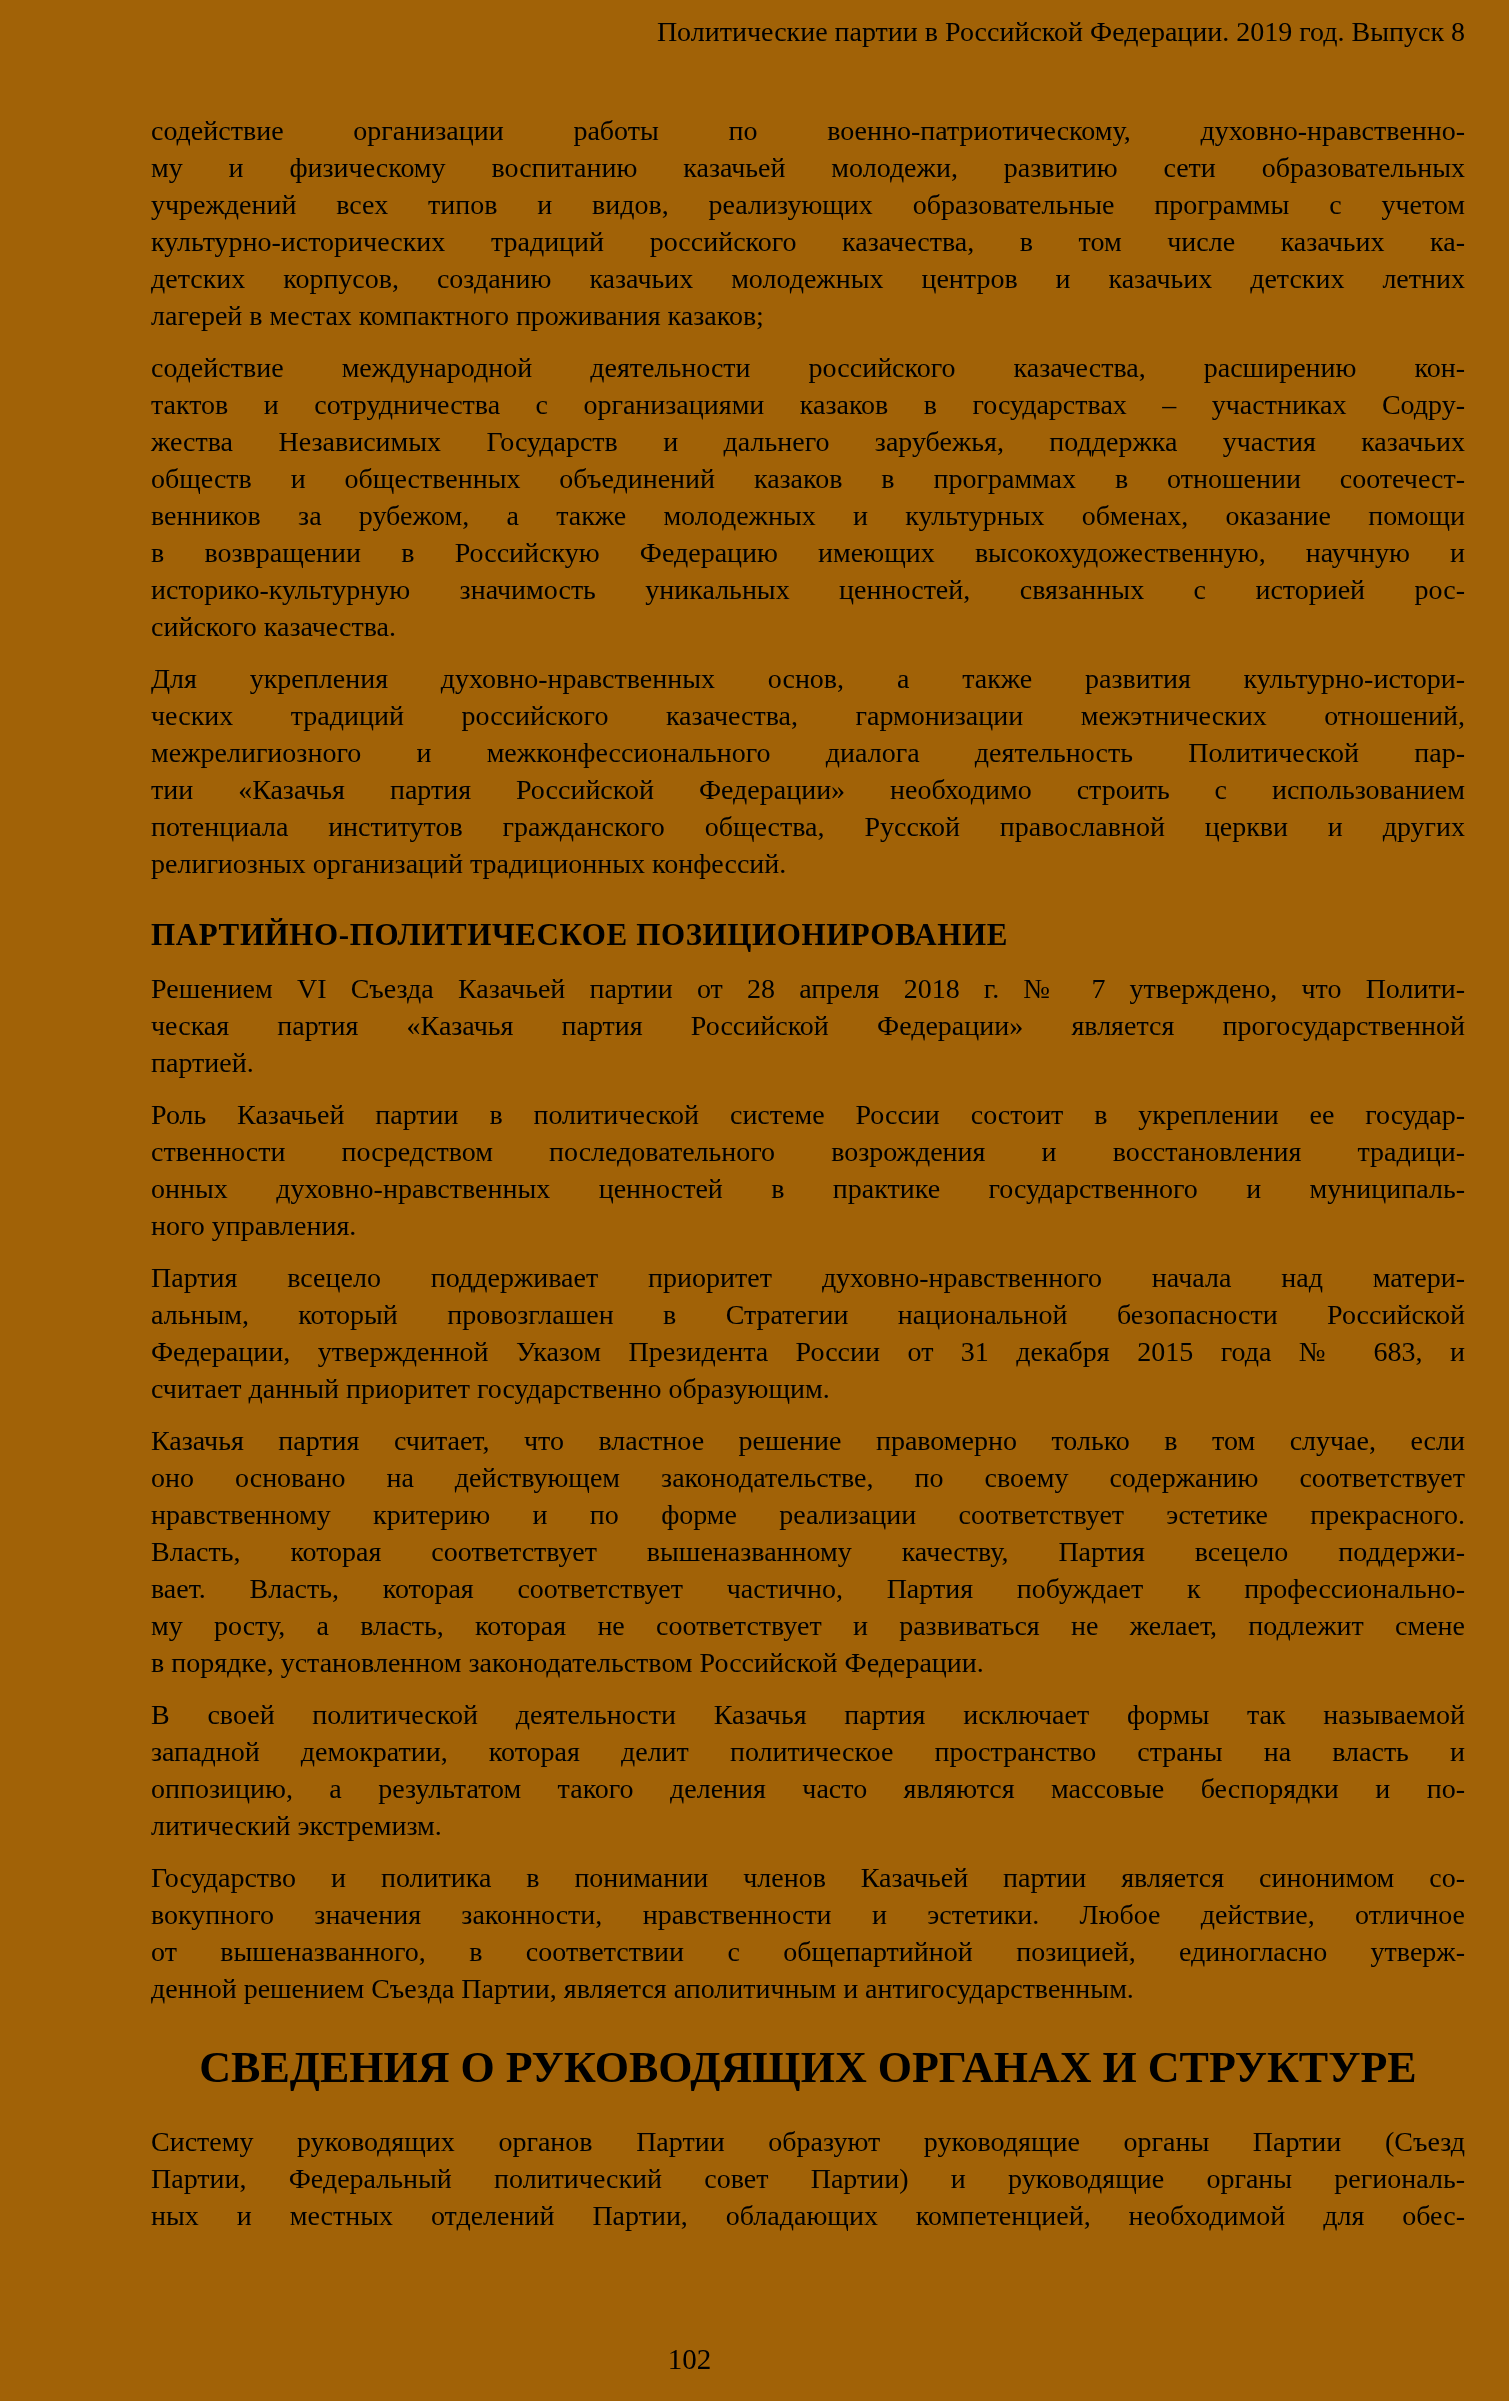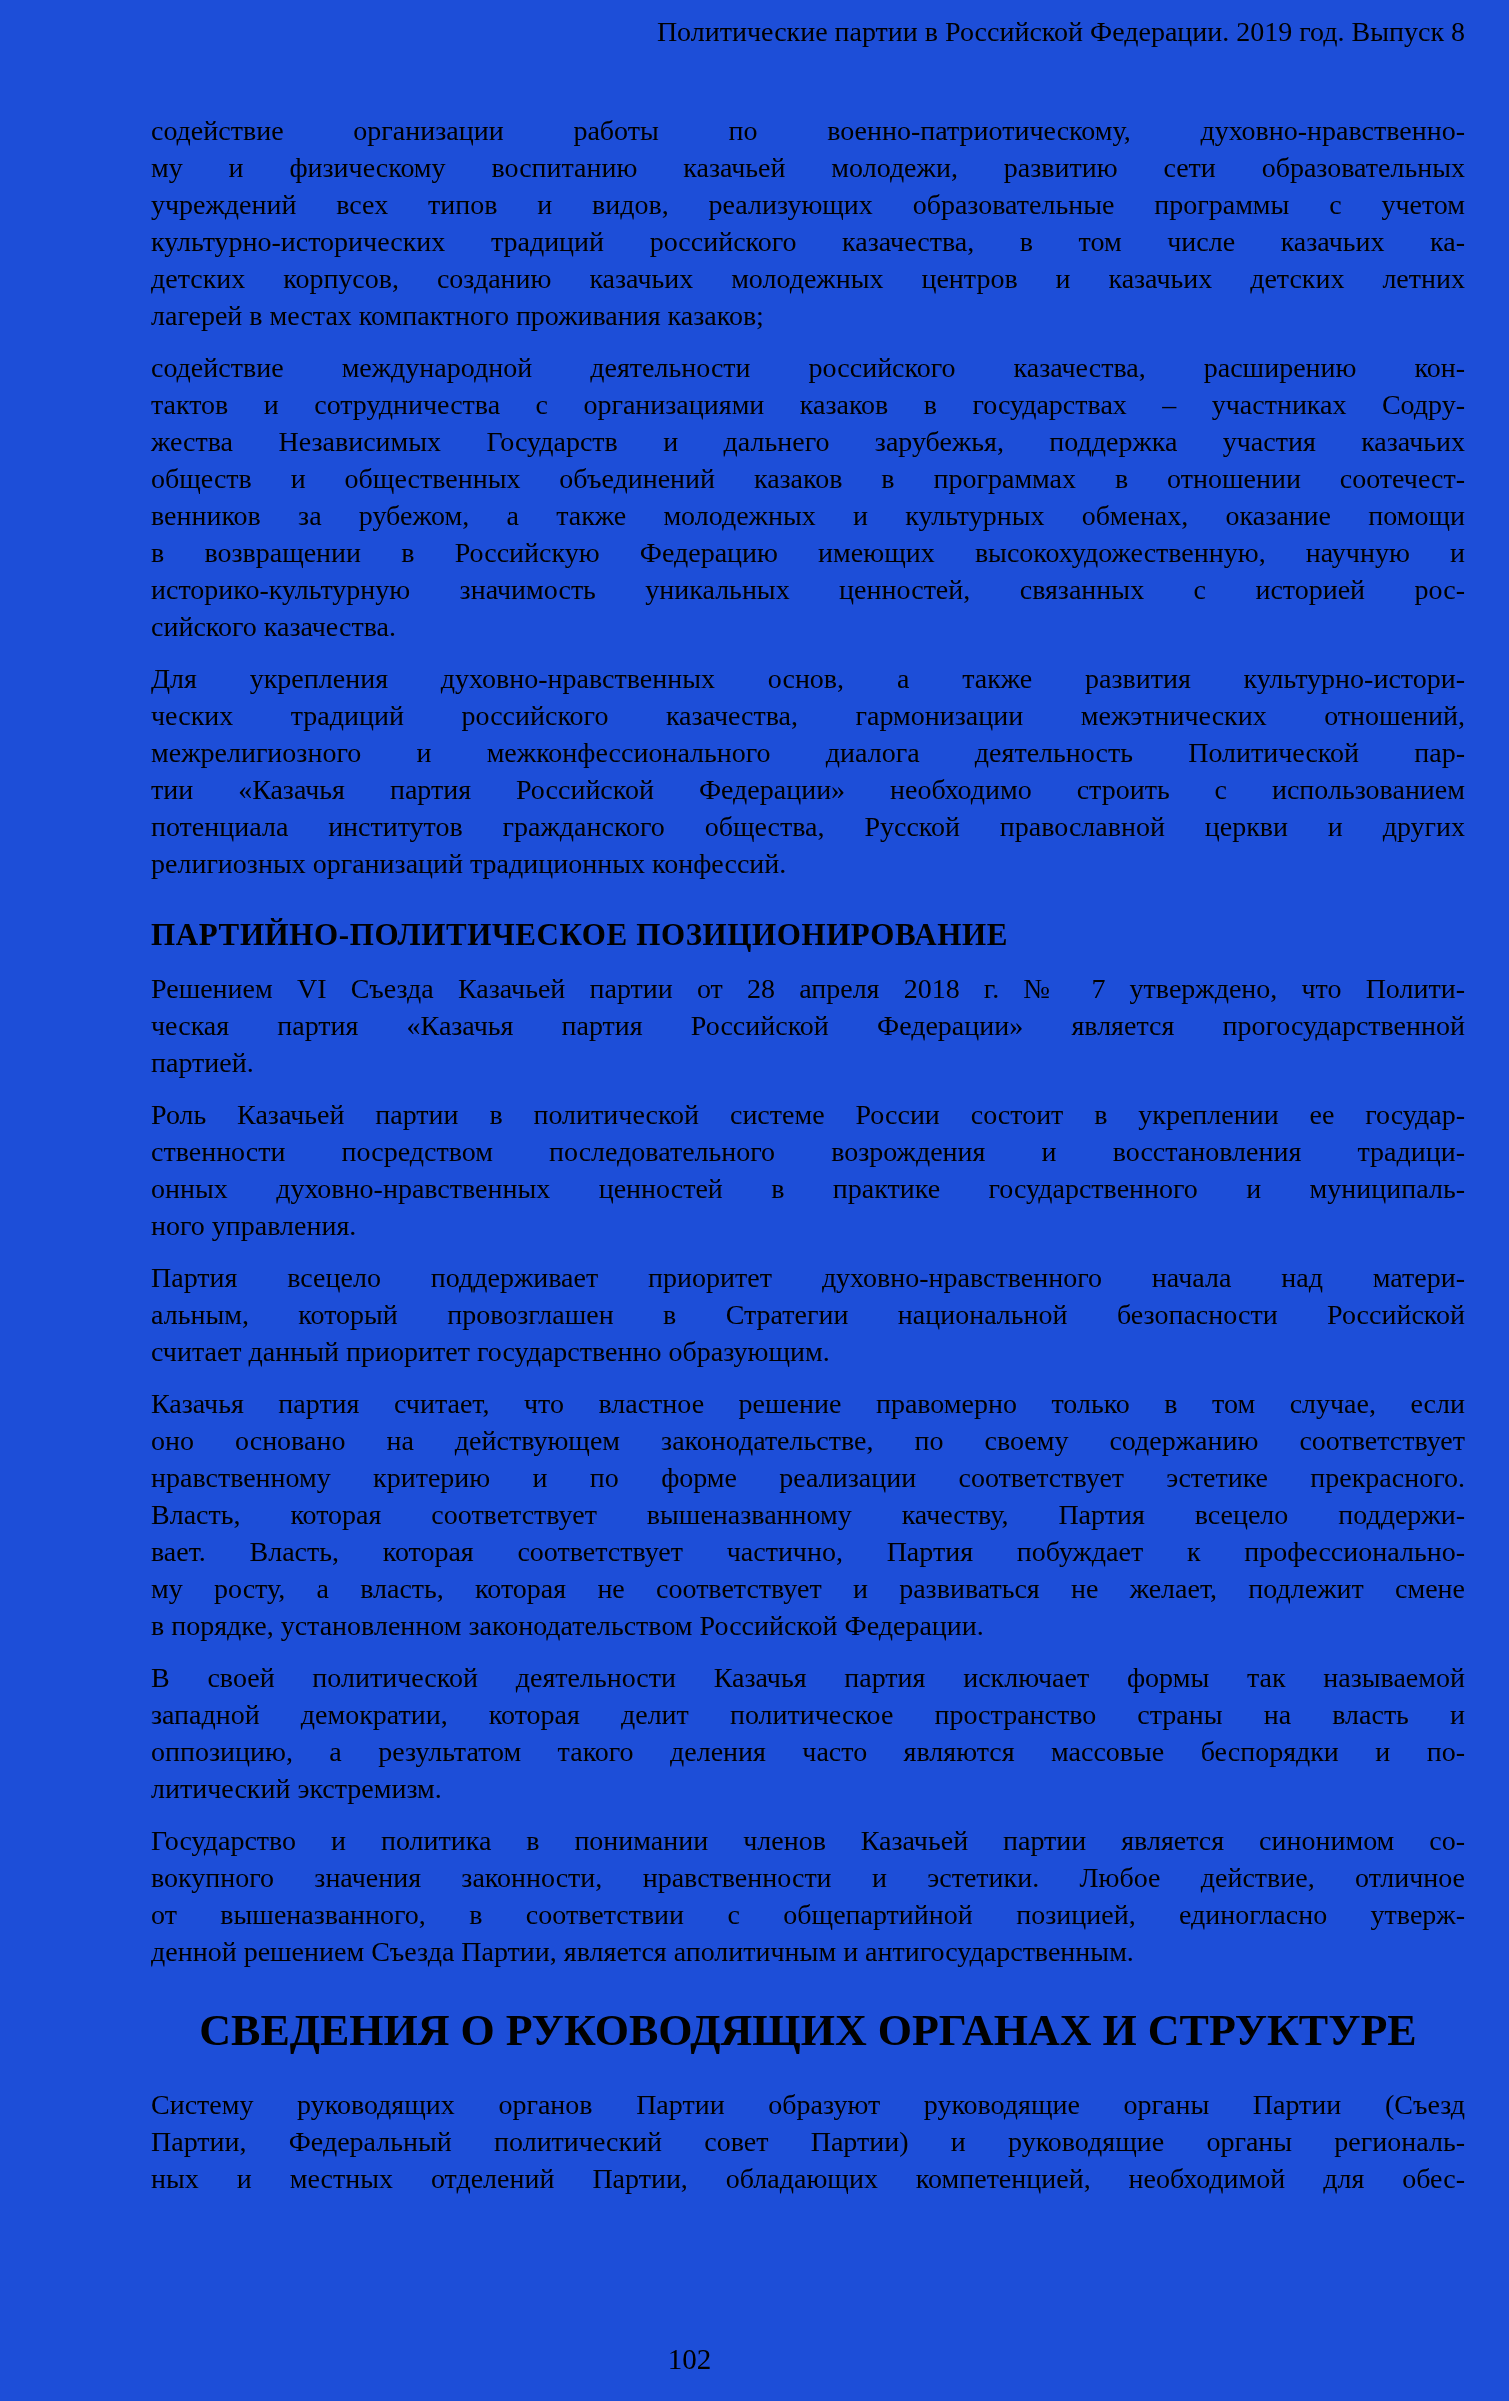--- a/index.html
+++ b/index.html
@@ -4,21 +4,21 @@
 <style>
   html, body {
     margin: 0;
     padding: 0;
     background: #ffffff;
   }
   .page {
     position: relative;
     width: 1509px;
     height: 2401px;
-    background: #1d4ed8;
+    background: #a16207;
     color: #000000;
     font-family: "Liberation Serif", "DejaVu Serif", serif;
     overflow: hidden;
   }
   .running-head {
     position: absolute;
     top: 15px;
     left: 151px;
     width: 1314px;
     text-align: right;
@@ -109,20 +109,21 @@
       </div>
       <div class="para">
         <div class="pline">Роль Казачьей партии в политической системе России состоит в укреплении ее государ-</div>
         <div class="pline">ственности посредством последовательного возрождения и восстановления традици-</div>
         <div class="pline">онных духовно-нравственных ценностей в практике государственного и муниципаль-</div>
         <div class="pline last">ного управления.</div>
       </div>
       <div class="para">
         <div class="pline">Партия всецело поддерживает приоритет духовно-нравственного начала над матери-</div>
         <div class="pline">альным, который провозглашен в Стратегии национальной безопасности Российской</div>
+        <div class="pline">Федерации, утвержденной Указом Президента России от 31 декабря 2015 года № 683, и</div>
         <div class="pline last">считает данный приоритет государственно образующим.</div>
       </div>
       <div class="para">
         <div class="pline">Казачья партия считает, что властное решение правомерно только в том случае, если</div>
         <div class="pline">оно основано на действующем законодательстве, по своему содержанию соответствует</div>
         <div class="pline">нравственному критерию и по форме реализации соответствует эстетике прекрасного.</div>
         <div class="pline">Власть, которая соответствует вышеназванному качеству, Партия всецело поддержи-</div>
         <div class="pline">вает. Власть, которая соответствует частично, Партия побуждает к профессионально-</div>
         <div class="pline">му росту, а власть, которая не соответствует и развиваться не желает, подлежит смене</div>
         <div class="pline last">в порядке, установленном законодательством Российской Федерации.</div>

